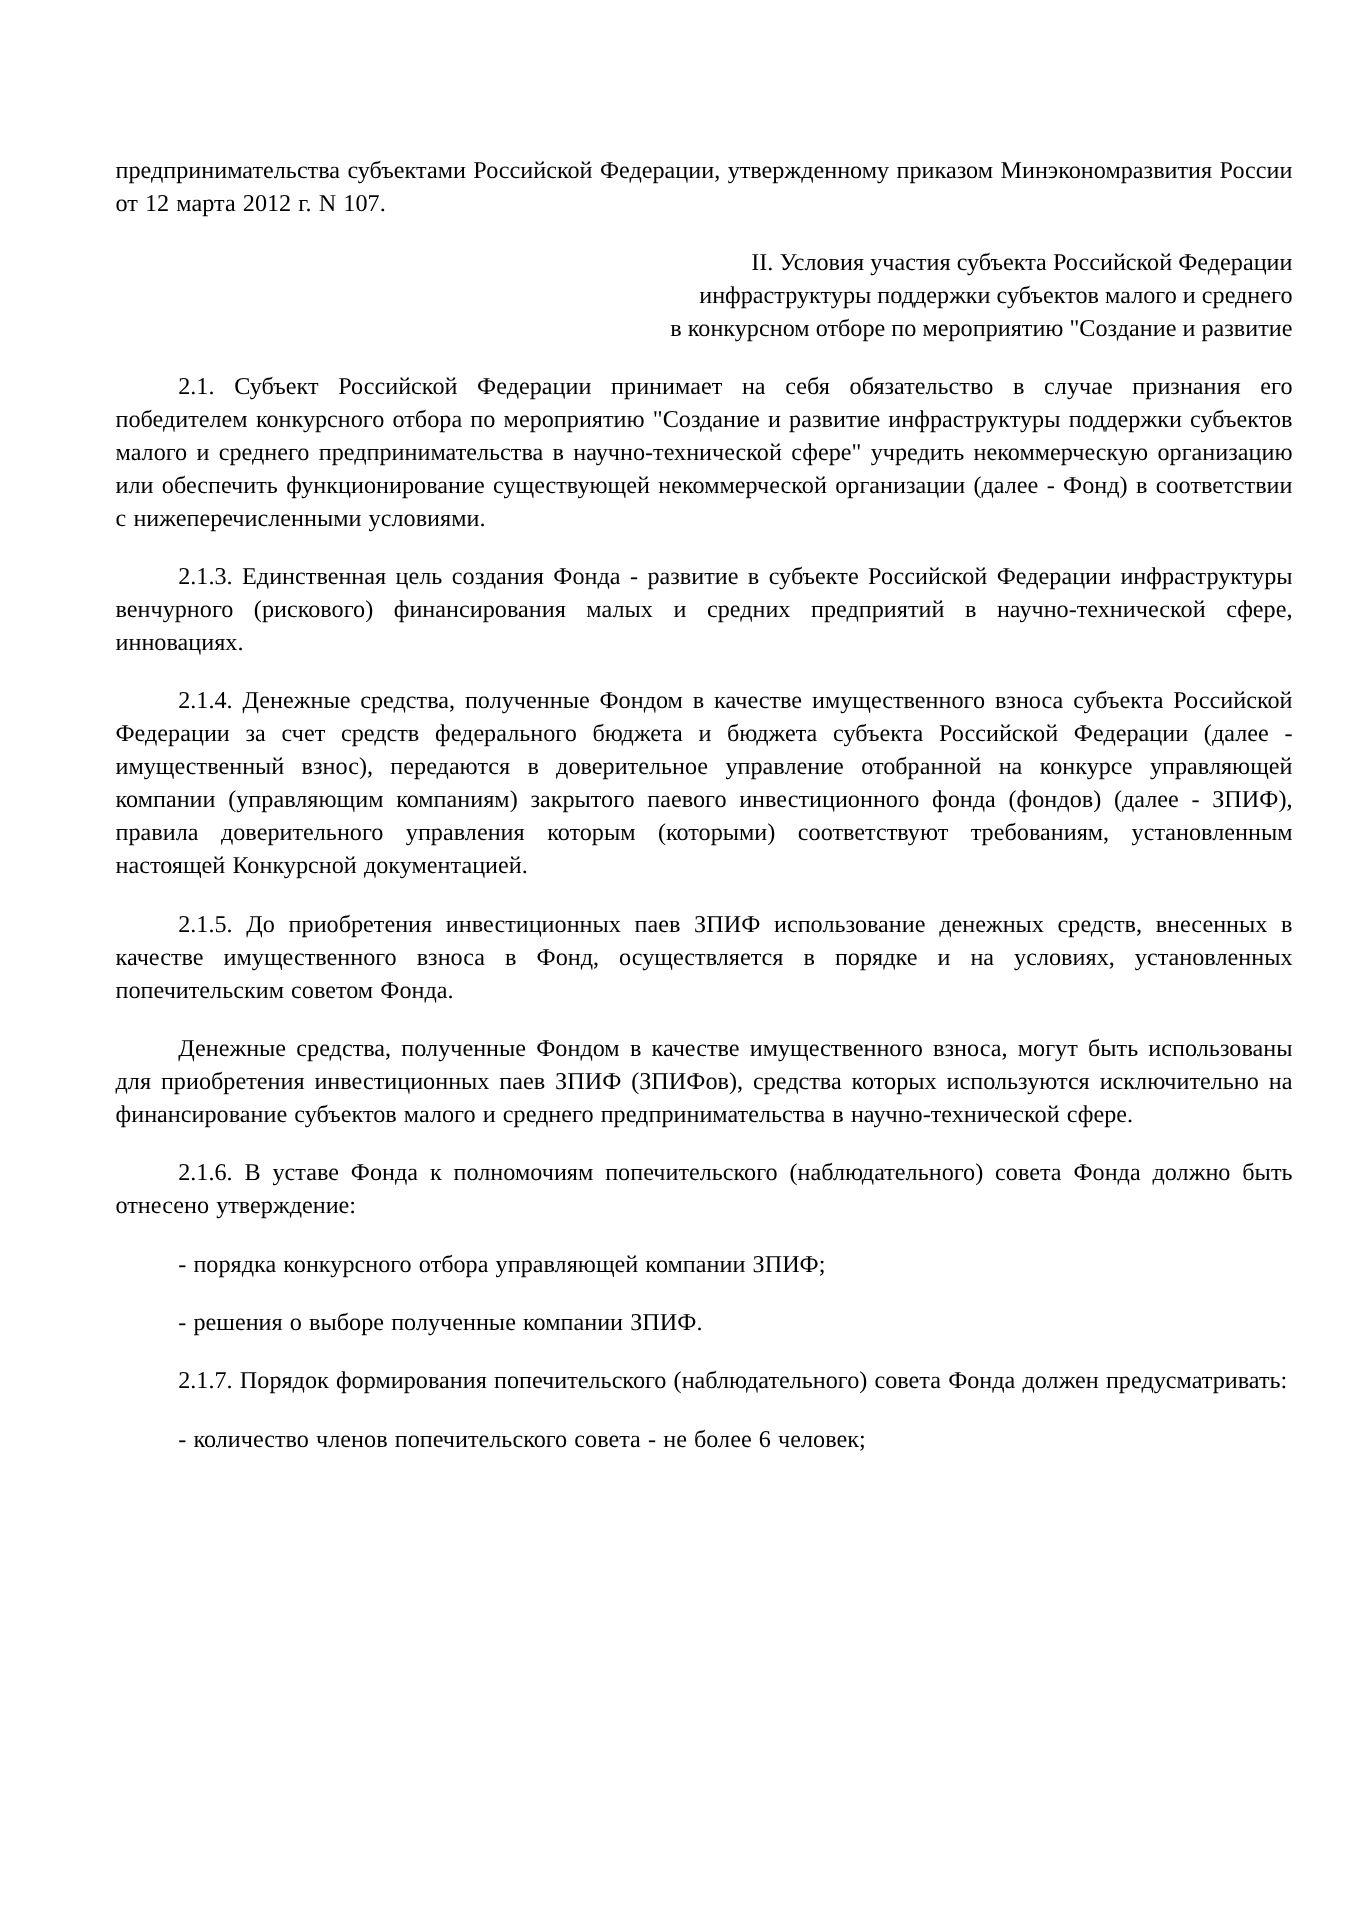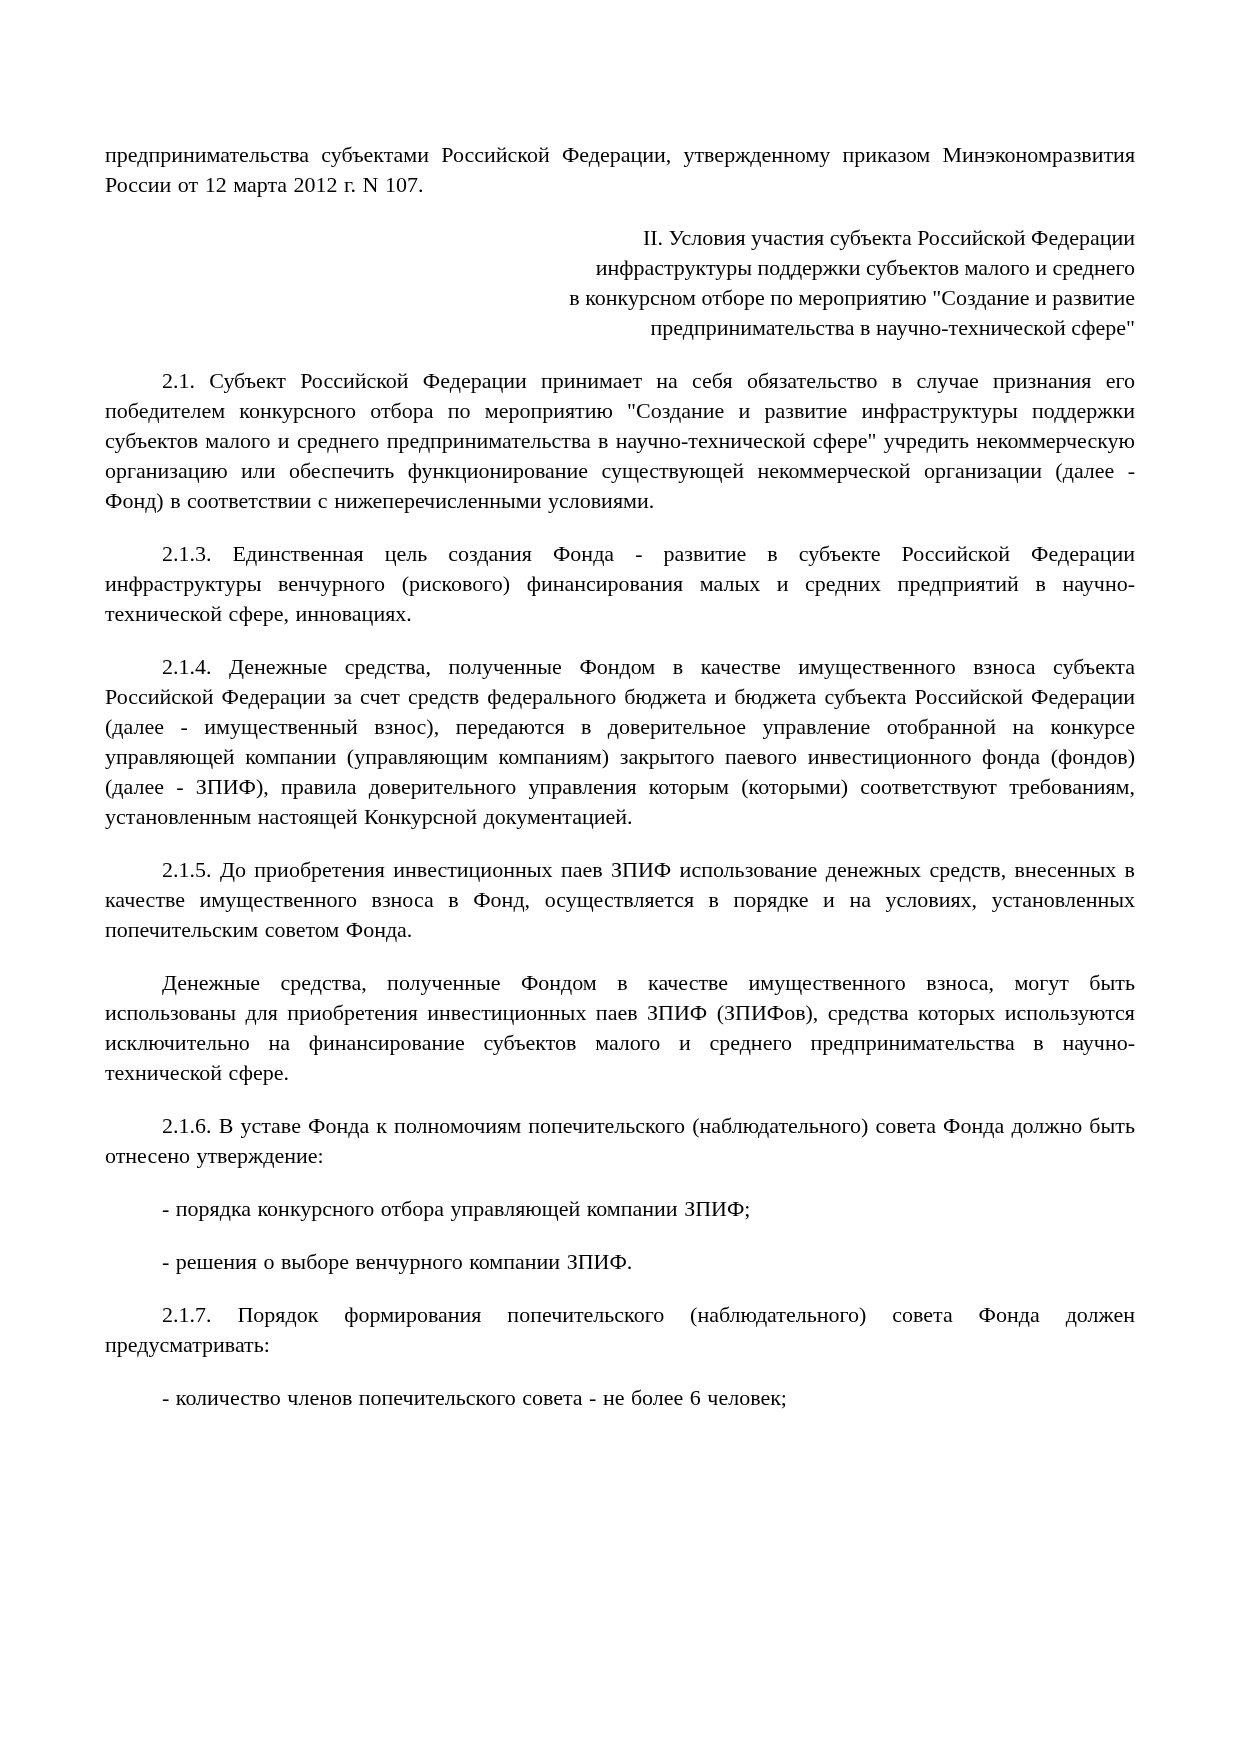--- a/index.html
+++ b/index.html
@@ -11,21 +11,21 @@
     position: relative;
     width: 1240px;
     height: 1754px;
     margin: 0 auto;
     background: #ffffff;
     color: #000000;
     font-family: "Liberation Serif", "DejaVu Serif", serif;
     font-size: 22px;
     line-height: 30px;
     box-sizing: border-box;
-    padding: 140px 105px 0 105px;
+    padding: 140px 65px 0 105px;
     overflow: hidden;
   }
   .para {
     margin: 0 0 23px 0;
     text-align: justify;
     text-indent: 57px;
     word-spacing: 1px;
   }
   .para--flush {
     text-indent: 0;
@@ -42,38 +42,37 @@
 <body>
 
 <div class="page">
 
   <p class="para para--flush">предпринимательства субъектами Российской Федерации, утвержденному приказом Минэкономразвития России от 12 марта 2012 г. N 107.</p>
 
   <div class="heading">
     <span class="heading-line">II. Условия участия субъекта Российской Федерации</span>
     <span class="heading-line">инфраструктуры поддержки субъектов малого и среднего</span>
     <span class="heading-line">в конкурсном отборе по мероприятию "Создание и развитие</span>
-    <span class="heading-line">предпринимательства в научно-технической сфере"</span>
   </div>
 
   <p class="para">2.1. Субъект Российской Федерации принимает на себя обязательство в случае признания его победителем конкурсного отбора по мероприятию "Создание и развитие инфраструктуры поддержки субъектов малого и среднего предпринимательства в научно-технической сфере" учредить некоммерческую организацию или обеспечить функционирование существующей некоммерческой организации (далее - Фонд) в соответствии с нижеперечисленными условиями.</p>
 
 
 
   <p class="para">2.1.3. Единственная цель создания Фонда - развитие в субъекте Российской Федерации инфраструктуры венчурного (рискового) финансирования малых и средних предприятий в научно-технической сфере, инновациях.</p>
 
   <p class="para">2.1.4. Денежные средства, полученные Фондом в качестве имущественного взноса субъекта Российской Федерации за счет средств федерального бюджета и бюджета субъекта Российской Федерации (далее - имущественный взнос), передаются в доверительное управление отобранной на конкурсе управляющей компании (управляющим компаниям) закрытого паевого инвестиционного фонда (фондов) (далее - ЗПИФ), правила доверительного управления которым (которыми) соответствуют требованиям, установленным настоящей Конкурсной документацией.</p>
 
   <p class="para">2.1.5. До приобретения инвестиционных паев ЗПИФ использование денежных средств, внесенных в качестве имущественного взноса в Фонд, осуществляется в порядке и на условиях, установленных попечительским советом Фонда.</p>
 
   <p class="para">Денежные средства, полученные Фондом в качестве имущественного взноса, могут быть использованы для приобретения инвестиционных паев ЗПИФ (ЗПИФов), средства которых используются исключительно на финансирование субъектов малого и среднего предпринимательства в научно-технической сфере.</p>
 
   <p class="para">2.1.6. В уставе Фонда к полномочиям попечительского (наблюдательного) совета Фонда должно быть отнесено утверждение:</p>
 
   <p class="para">- порядка конкурсного отбора управляющей компании ЗПИФ;</p>
 
-  <p class="para">- решения о выборе венчурного компании ЗПИФ.</p>
+  <p class="para">- решения о выборе полученные компании ЗПИФ.</p>
 
   <p class="para">2.1.7. Порядок формирования попечительского (наблюдательного) совета Фонда должен предусматривать:</p>
 
   <p class="para">- количество членов попечительского совета - не более 6 человек;</p>
 
 </div>
 
 </body></html>

